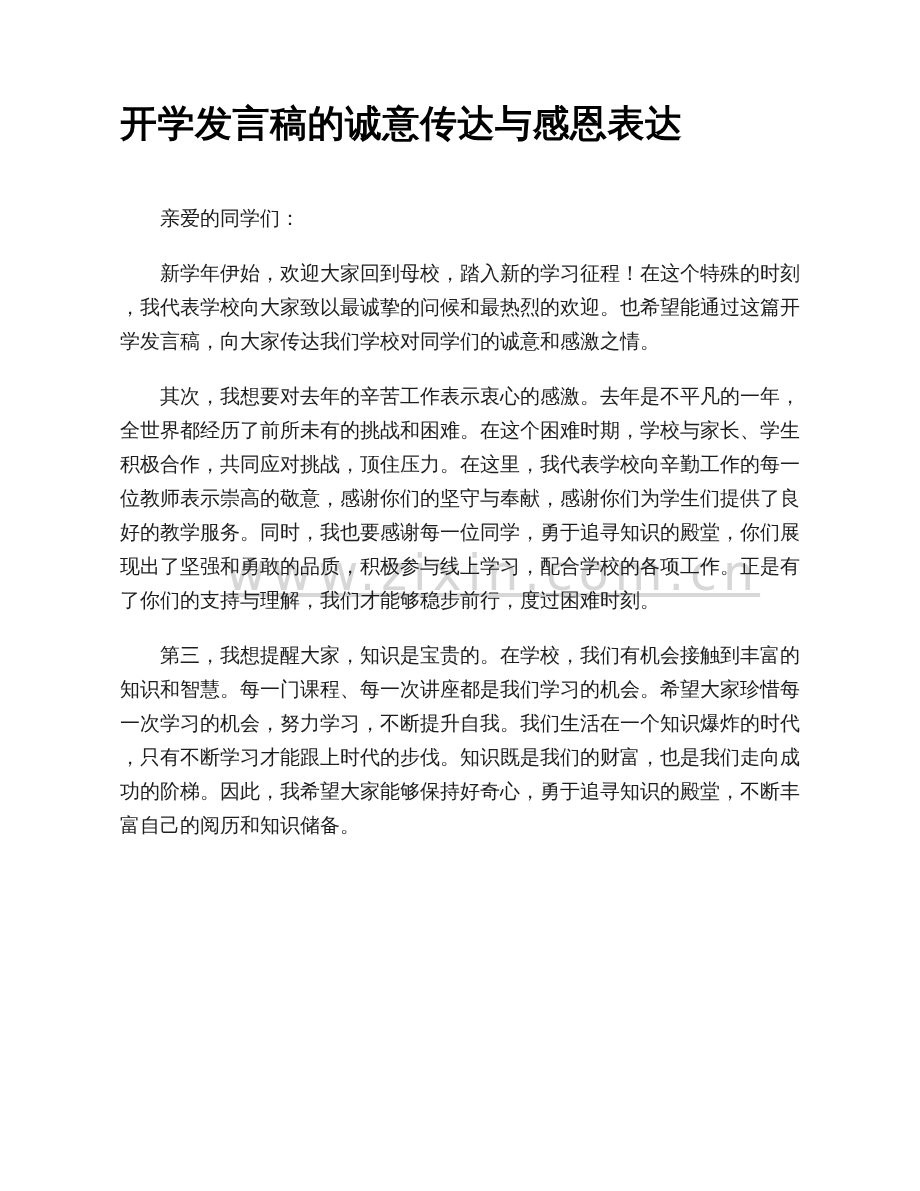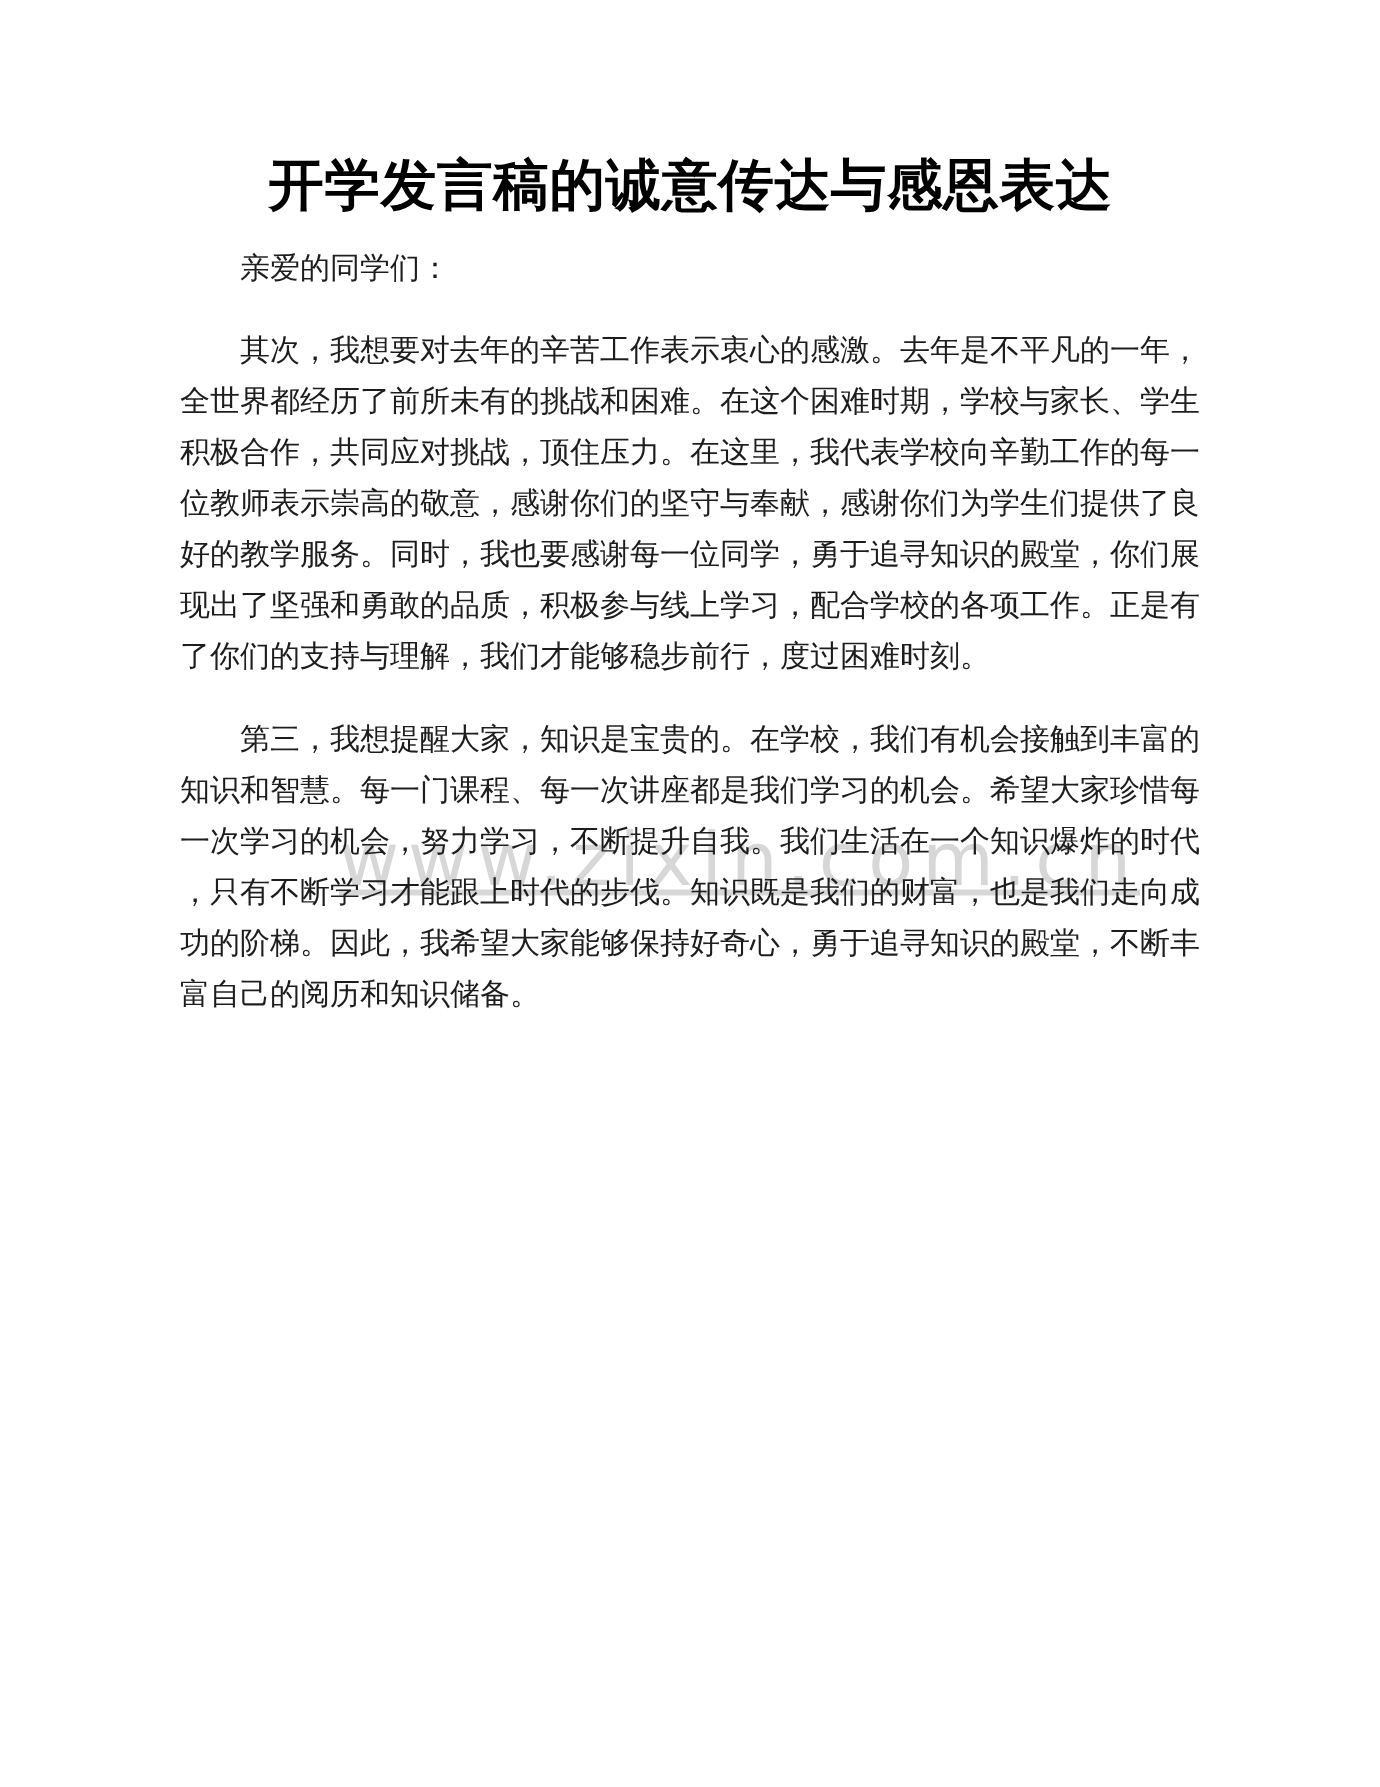--- a/index.html
+++ b/index.html
@@ -30,24 +30,23 @@
   .content {
     position: relative;
     z-index: 1;
     padding: 0 120px;
   }
   .doc-title {
     font-family: "Liberation Sans", "DejaVu Sans", sans-serif;
     font-weight: bold;
     font-size: 37px;
     line-height: 48px;
-    text-align: center;
     color: #000000;
     margin-top: 100px;
-    margin-bottom: 14px;
+    margin-bottom: 53px;
     letter-spacing: 0.5px;
   }
   .para {
     font-size: 20px;
     line-height: 34px;
     text-align: justify;
     text-justify: inter-character;
     text-indent: 2em;
     line-break: anywhere;
     overflow-wrap: anywhere;
@@ -59,19 +58,20 @@
 </head>
 <body>
 
 <div class="watermark">www.zixin.com.cn</div>
 
 <div class="content">
   <h1 class="doc-title">开学发言稿的诚意传达与感恩表达</h1>
 
   <p class="para greeting">亲爱的同学们：</p>
 
+  <p class="para">新学年伊始，欢迎大家回到母校，踏入新的学习征程！在这个特殊的时刻，我代表学校向大家致以最诚挚的问候和最热烈的欢迎。也希望能通过这篇开学发言稿，向大家传达我们学校对同学们的诚意和感激之情。</p>
 
 
   <p class="para">其次，我想要对去年的辛苦工作表示衷心的感激。去年是不平凡的一年，全世界都经历了前所未有的挑战和困难。在这个困难时期，学校与家长、学生积极合作，共同应对挑战，顶住压力。在这里，我代表学校向辛勤工作的每一位教师表示崇高的敬意，感谢你们的坚守与奉献，感谢你们为学生们提供了良好的教学服务。同时，我也要感谢每一位同学，勇于追寻知识的殿堂，你们展现出了坚强和勇敢的品质，积极参与线上学习，配合学校的各项工作。正是有了你们的支持与理解，我们才能够稳步前行，度过困难时刻。</p>
 
   <p class="para">第三，我想提醒大家，知识是宝贵的。在学校，我们有机会接触到丰富的知识和智慧。每一门课程、每一次讲座都是我们学习的机会。希望大家珍惜每一次学习的机会，努力学习，不断提升自我。我们生活在一个知识爆炸的时代，只有不断学习才能跟上时代的步伐。知识既是我们的财富，也是我们走向成功的阶梯。因此，我希望大家能够保持好奇心，勇于追寻知识的殿堂，不断丰富自己的阅历和知识储备。</p>
 
 </div>
 
 </body></html>

